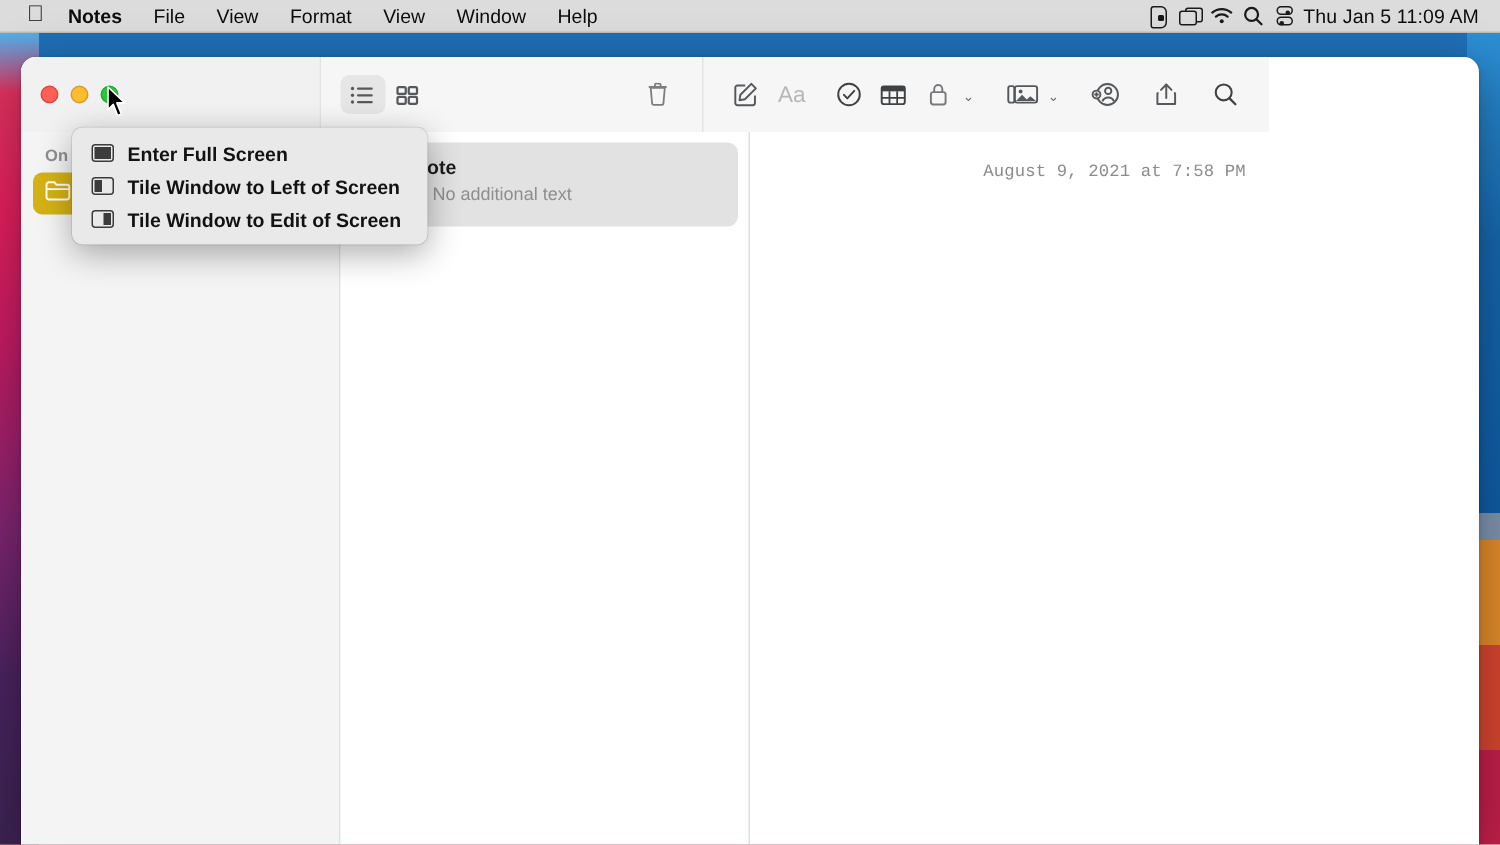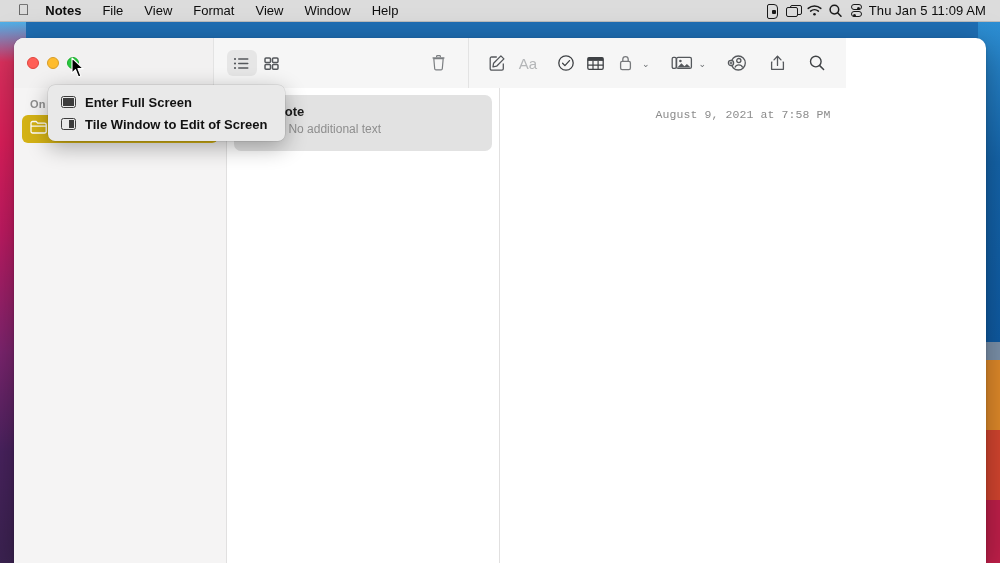--- a/index.html
+++ b/index.html
@@ -376,20 +376,24 @@
     </div>
   </div>
 </div>
 
 <div id="dropdown">
   <div class="dd-item">
     <span class="dd-ic full"></span>
     <span>Enter Full Screen</span>
   </div>
   <div class="dd-item">
+    <span class="dd-ic left"></span>
+    <span>Tile Window to Left of Screen</span>
+  </div>
+  <div class="dd-item">
     <span class="dd-ic right"></span>
     <span>Tile Window to Edit of Screen</span>
   </div>
 </div>
 
 <div id="cursor">
   <svg width="15" height="22" viewBox="0 0 15 22">
     <path d="M1 1l11.2 10.6H6.9l3 7.4-2.5 1-2.9-7.4L1 16.2z" fill="#000" stroke="#fff" stroke-width="1.1" stroke-linejoin="round"></path>
   </svg>
 </div>

